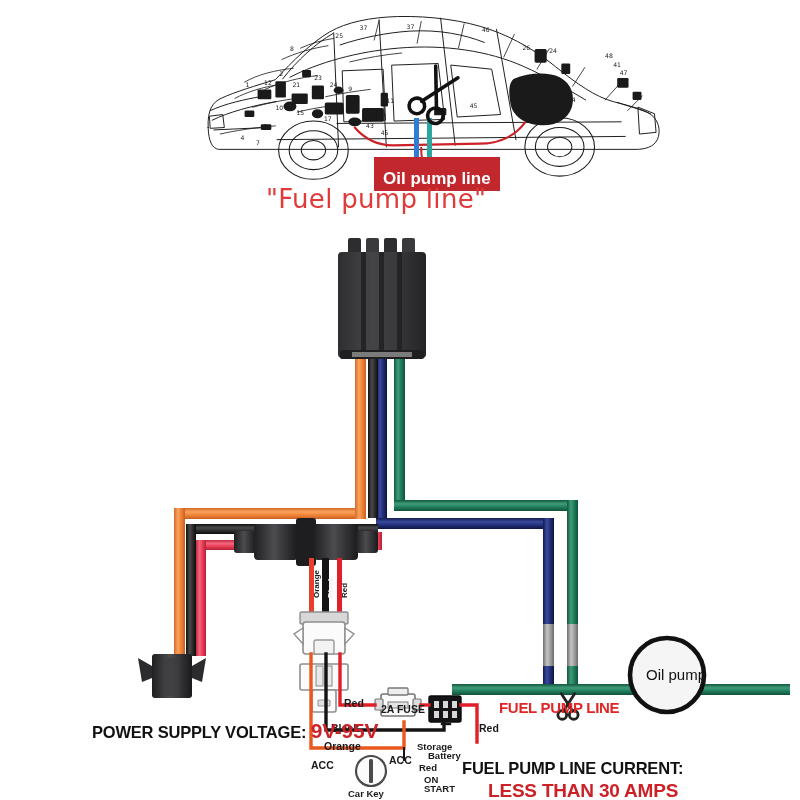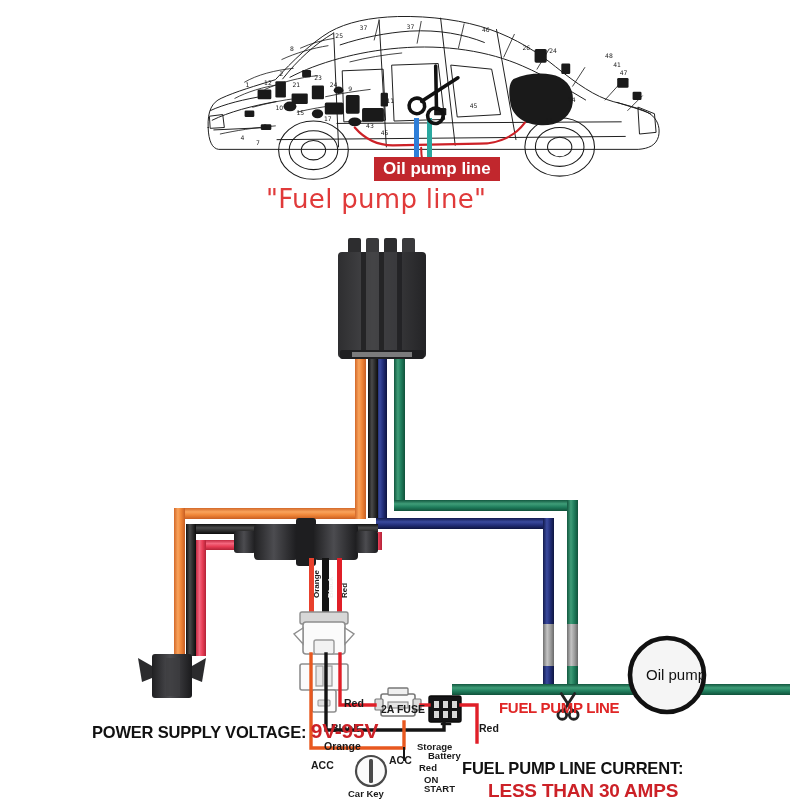--- a/index.html
+++ b/index.html
@@ -35,21 +35,21 @@
     font-size: 26px;
     font-weight: 500;
     font-family: "DejaVu Sans", sans-serif;
     letter-spacing: .3px;
   }
   .lbl-oilpumpline-box {
     background: #c1272d;
     color: #ffffff;
     font-size: 17px;
     font-weight: 700;
-    padding: 3px 9px 4px 9px;
+    padding: 13px 9px 4px 9px;
     font-family: "Liberation Sans", sans-serif;
   }
   .spec-line {
     font-size: 16.5px;
     font-weight: 700;
     color: #111111;
     font-family: "Liberation Sans", sans-serif;
     letter-spacing: -0.2px;
   }
   .spec-line .val {

